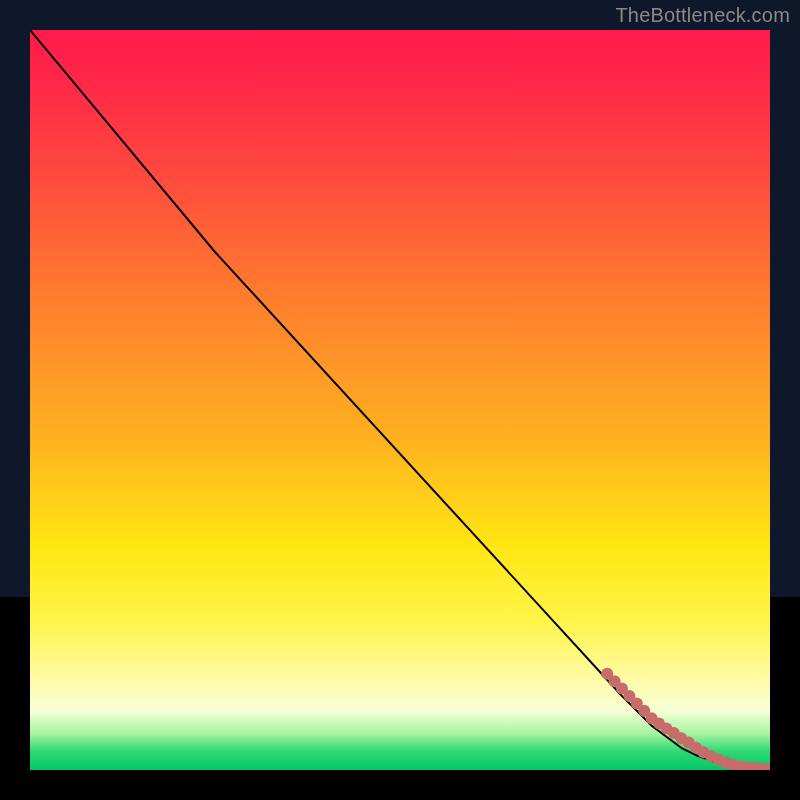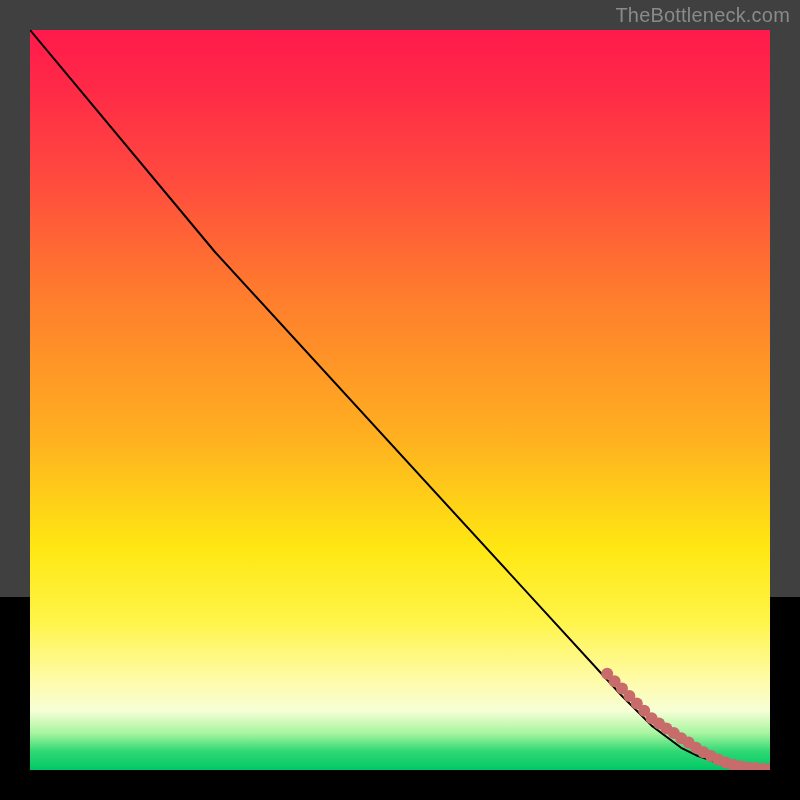--- a/index.html
+++ b/index.html
@@ -8,21 +8,21 @@
     width: 800px;
     height: 800px;
     background: #000;
     font-family: Arial, Helvetica, sans-serif;
     overflow: hidden;
   }
   .stage {
     position: relative;
     width: 800px;
     height: 597px;
-    background: #404040;
+    background: #0f172a;
   }
   .plot-area {
     position: absolute;
     left: 30px;
     top: 30px;
     width: 740px;
     height: 740px;
   }
   .heatbg {
     position: absolute;

